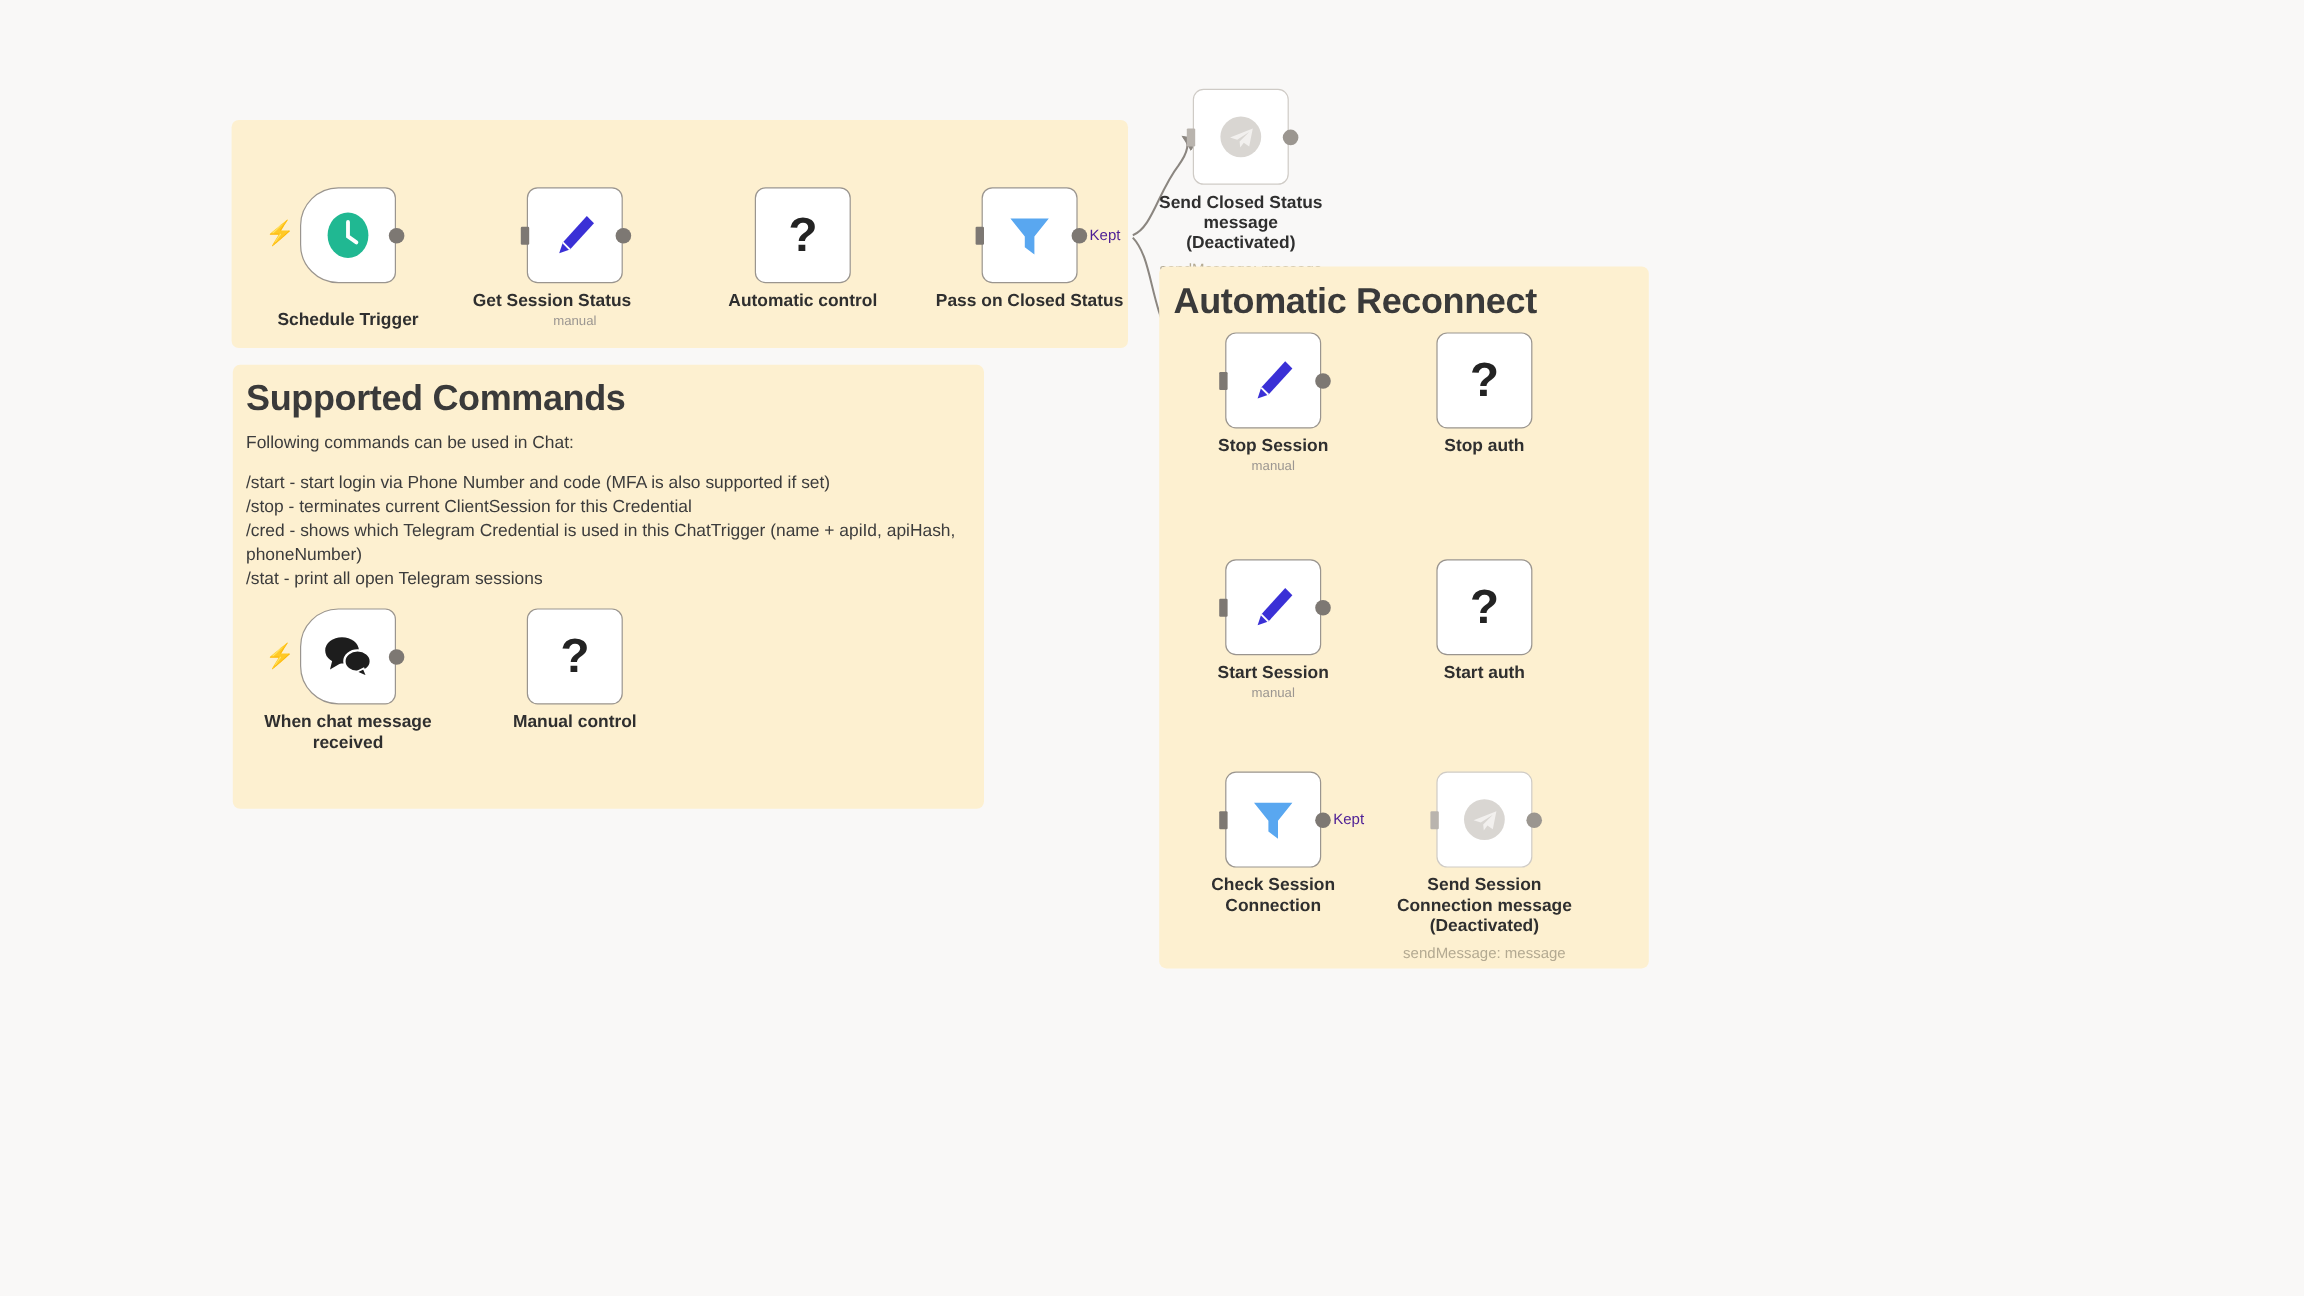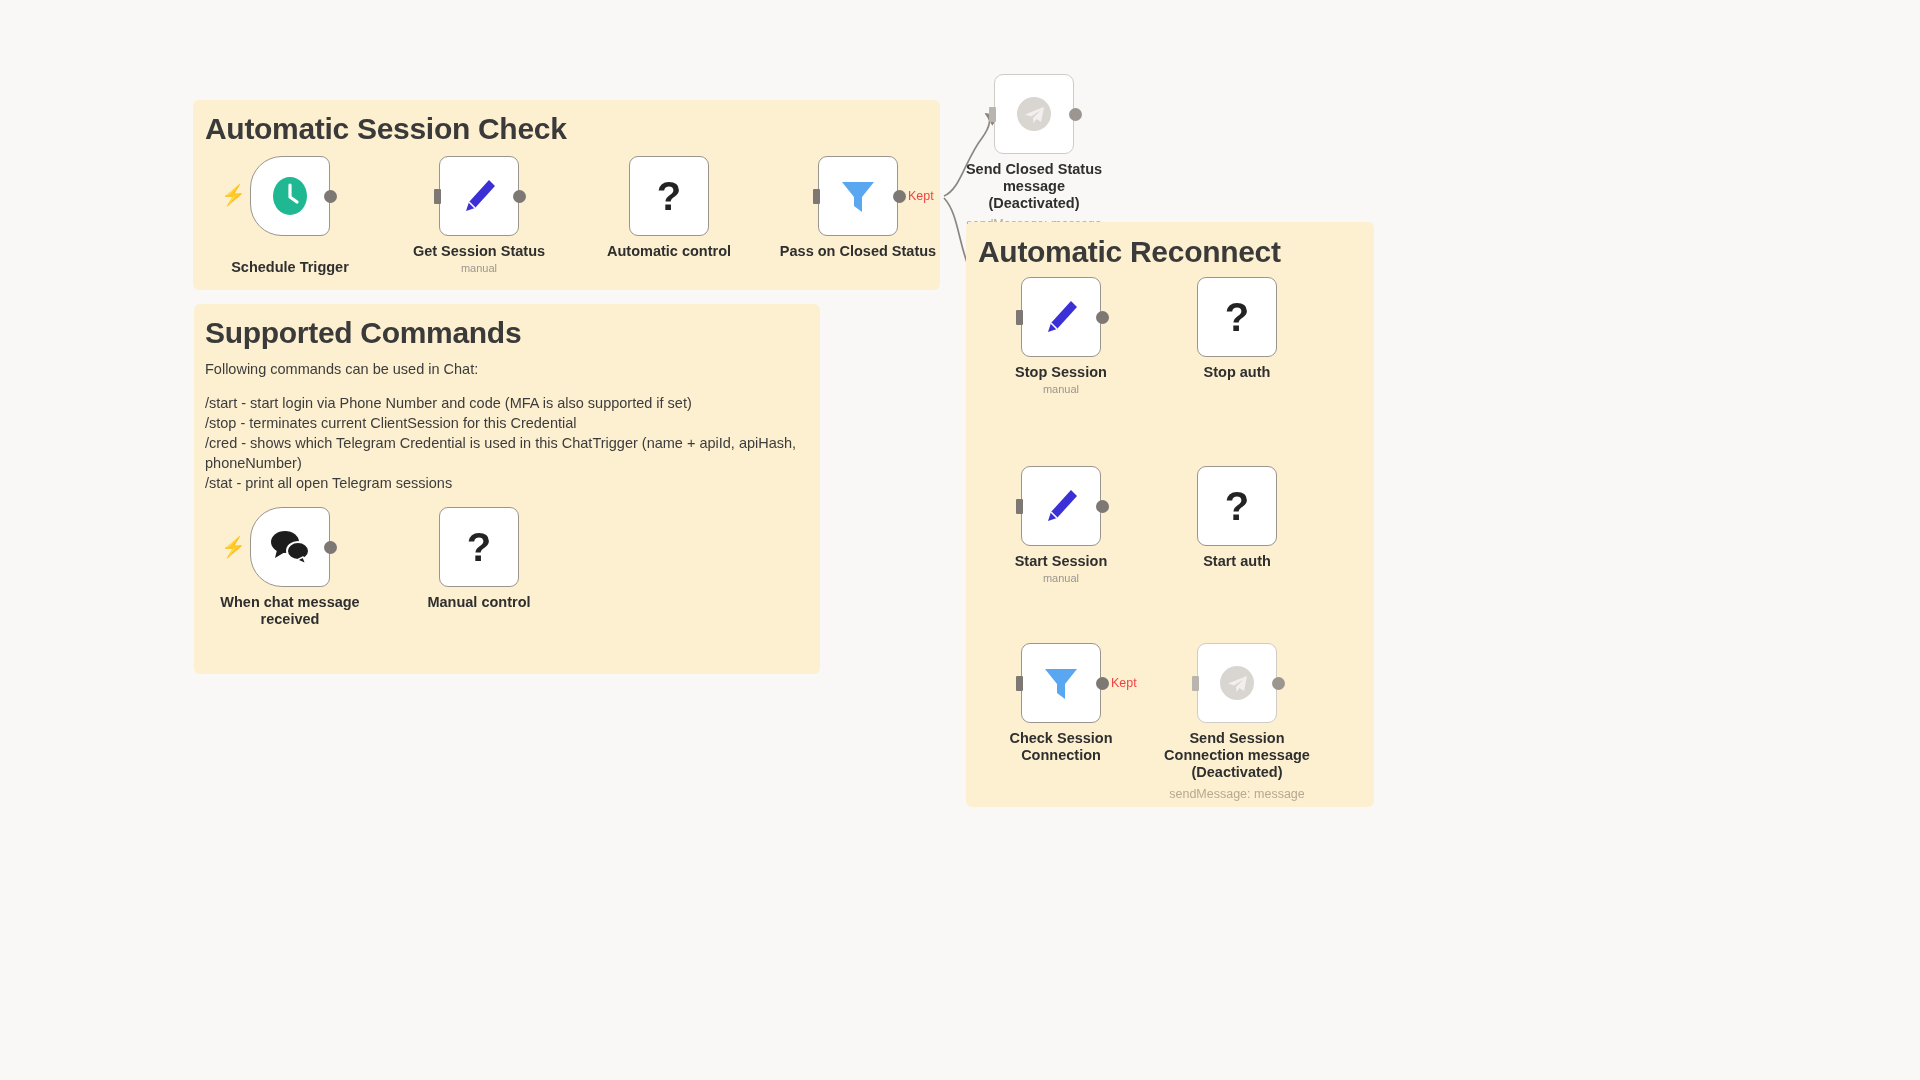--- a/index.html
+++ b/index.html
@@ -76,21 +76,21 @@
     width: 7px; height: 15px;
     background: #7d7873;
     border-radius: 1px;
   }
   .port-in.dim { background:#b9b4ae; }
   .port-out.dim { background:#9b9690; }
 
   .edge-label {
     position: absolute;
     font-size: 12.5px;
-    color: #ef4444;
+    color: #4c1d95;
     white-space: nowrap;
   }
 
   .bolt {
     position: absolute;
     font-size: 20px;
     color: #ff6d5a;
     line-height: 1;
   }
 
@@ -135,42 +135,41 @@
     <path class="wire" d="M 1238 552 L 1238 638" marker-end="url(#arw)"></path>
 
     <path class="wire" d="M 1222 658 C 1200 652 1180 656 1160 658 L 1136 658" marker-end="url(#arw)"></path>
 
     <path class="wire" d="M 1021 672 C 1000 672 986 660 986 672 C 986 684 986 696 1000 696 L 1012 684" marker-end="url(#arw)"></path>
 
     <path class="wire" d="M 1146 683 L 1196 683" marker-end="url(#arw)"></path>
   </svg>
 
   <div class="sticky" style="left:193px; top:100px; width:747px; height:190px;"></div>
-  <div class="sticky-title" style="left:205px; top:112px;">Automatic Session Check</div>
 
   <span class="bolt" style="left:221px; top:185px;">⚡</span>
 
   <div class="node trigger" style="left:250px; top:156px;">
     <svg width="44" height="44" viewBox="0 0 44 44">
       <ellipse cx="22" cy="22" rx="17" ry="19" fill="#20b892"></ellipse>
       <path d="M22 11 L22 23 L29 28" stroke="#ffffff" stroke-width="3.2" fill="none" stroke-linecap="round"></path>
     </svg>
   </div>
   <div class="port-out" style="left:324px; top:190px;"></div>
   <div class="node-label" style="left:200px; top:243px; width:180px;margin-top:16px;">Schedule Trigger</div>
 
   <div class="node" style="left:439px; top:156px;">
     <svg width="40" height="40" viewBox="0 0 40 40">
       <path d="M30 4 L36 10 L16 32 L7 35 L10 26 Z" fill="#3a30d6"></path>
       <path d="M10 26 L16 32" stroke="#ffffff" stroke-width="1.6"></path>
     </svg>
   </div>
   <div class="port-in" style="left:434px; top:189px;"></div>
   <div class="port-out" style="left:513px; top:190px;"></div>
-  <div class="node-label" style="left:389px; top:243px; width:180px;">Get Session Status</div>
+  <div class="node-label" style="left:370px; top:243px; width:180px;">Get Session Status</div>
   <div class="node-sub" style="left:389px; top:262px; width:180px;">manual</div>
 
   <div class="node" style="left:629px; top:156px;">
     <span style="font-size:40px; font-weight:bold; color:#232323; line-height:1;">?</span>
   </div>
   <div class="node-label" style="left:579px; top:243px; width:180px;">Automatic control</div>
 
   <div class="node" style="left:818px; top:156px;">
     <svg width="44" height="44" viewBox="0 0 44 44">
       <path d="M6 8 L38 8 L26 23 L26 38 L18 32 L18 23 Z" fill="#59a7f0"></path>

